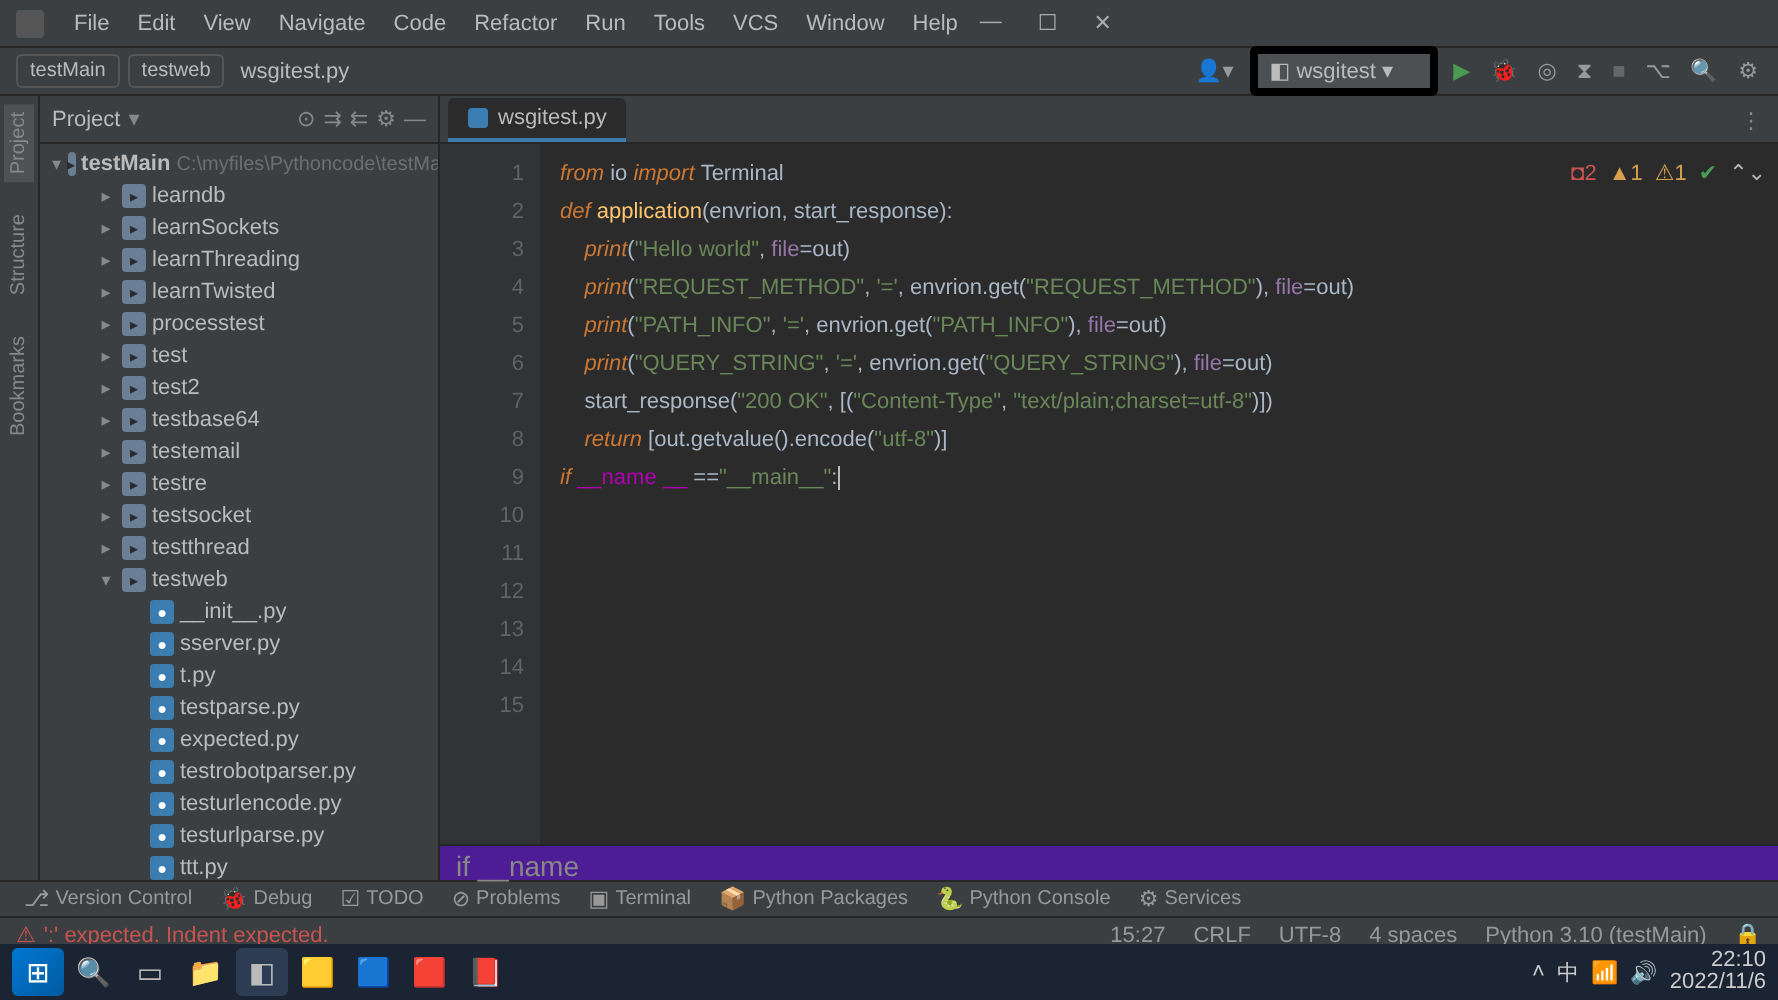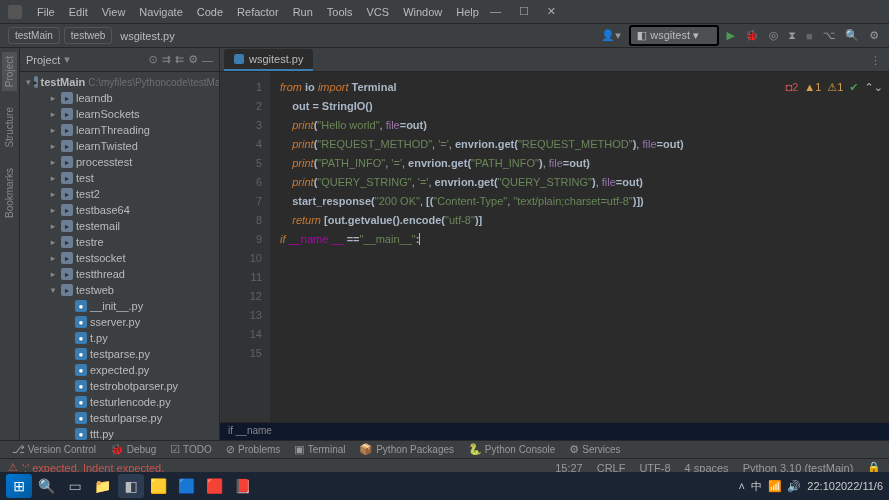--- a/index.html
+++ b/index.html
@@ -10,21 +10,21 @@
 .menu { display:flex; gap:0; }
 .menu span { padding:4px 7px; cursor:pointer; }
 .title-center { flex:1; text-align:center; color:#888; }
 .win-controls { display:flex; gap:10px; color:#aaa; }
 .win-controls span { cursor:pointer; padding:2px 4px; }
 
 .navbar { height:24px; background:#3c3f41; display:flex; align-items:center; padding:0 8px; border-bottom:1px solid #262626; }
 .navbar .crumb { padding:2px 6px; border:1px solid #555; border-radius:3px; margin-right:4px; font-size:10px; }
 .navbar .spacer { flex:1; }
 .run-config { display:flex; align-items:center; gap:6px; }
-.run-config .sel { background:#4c5052; border:2px solid #000000; border-radius:3px; padding:2px 18px 2px 6px; position:relative; }
+.run-config .sel { background:#4c5052; border:4px solid #000000; border-radius:3px; padding:2px 18px 2px 6px; position:relative; }
 .tb-ic { color:#999; cursor:pointer; padding:2px; }
 .tb-ic.green { color:#499c54; }
 
 .main { display:flex; height:392px; }
 .left-rail { width:20px; background:#3c3f41; border-right:1px solid #262626; display:flex; flex-direction:column; align-items:center; padding-top:4px; gap:12px; }
 .left-rail span { writing-mode:vertical-rl; transform:rotate(180deg); font-size:10px; color:#888; cursor:pointer; padding:4px 2px; }
 
 .sidebar { width:200px; background:#3c3f41; border-right:1px solid #262626; display:flex; flex-direction:column; }
 .sb-head { height:24px; display:flex; align-items:center; padding:0 6px; border-bottom:1px solid #262626; gap:4px; }
 .sb-head .t { flex:1; }
@@ -46,44 +46,44 @@
 .tabs .right { margin-left:auto; padding:4px 8px; color:#888; }
 
 .code-area { flex:1; display:flex; position:relative; }
 .gutter { width:50px; background:#313335; text-align:right; padding:6px 8px 0 0; color:#606366; font-family:Consolas,monospace; font-size:12px; line-height:19px; }
 .code { flex:1; padding:6px 0 0 10px; font-family:Consolas,monospace; font-size:12.5px; line-height:19px; position:relative; }
 .code .line { white-space:pre; }
 .kw { color:#cc7832;font-style:italic; }
 .fn { color:#ffc66d; }
 .str { color:#6a8759; }
 .par { color:#a9b7c6; }
-.id { color:#a9b7c6;font-weight:bold; }
+.id { color:#a9b7c6; }
 .mag { color:#b200b2; }
 .prp { color:#9876aa; }
 .cursor { border-right:1px solid #bbb; animation:bl 1s steps(1) infinite; }
 @keyframes bl { 50% { border-color:transparent; } }
 .warn-strip { position:absolute; right:6px; top:6px; display:flex; gap:6px; font-size:10px; }
 .warn-strip .r { color:#c75450; }
 .warn-strip .y { color:#d6a04d; }
 .warn-strip .g { color:#499c54; }
 
-.breadcrumb-bot { height:18px; background:#0f172a; border-top:1px solid #262626; padding:2px 8px; color:#888; font-size:10px; }
+.breadcrumb-bot { height:18px; background:#4c1d95; border-top:1px solid #262626; padding:2px 8px; color:#888; font-size:14px; }
 
 .bottom-tabs { height:18px; background:#3c3f41; border-top:1px solid #262626; display:flex; align-items:center; gap:2px; padding:0 6px; }
 .bt { display:flex; align-items:center; gap:3px; padding:2px 6px; cursor:pointer; font-size:10px; color:#999; }
 
 .status { height:18px; background:#3c3f41; border-top:1px solid #262626; display:flex; align-items:center; padding:0 8px; font-size:10px; color:#999; gap:14px; }
 .status .err { color:#c75450; display:flex; align-items:center; gap:4px; }
 .status .sp { flex:1; }
 
 .taskbar { position:absolute; bottom:0; left:0; right:0; height:28px; background:#1a2432; display:flex; align-items:center; padding:0 6px; gap:2px; }
 .tb-btn { width:26px; height:24px; display:flex; align-items:center; justify-content:center; border-radius:3px; cursor:pointer; font-size:14px; }
 .tb-start { background:linear-gradient(135deg,#0078d4,#005a9e); color:#fff; }
 .tb-right { margin-left:auto; display:flex; align-items:center; gap:6px; color:#ccc; font-size:10px; }
-.tb-right .col { display:flex; flex-direction:row; align-items:flex-end; line-height:11px; }.ind2{padding-left:28px}.ind3{padding-left:42px}
+.tb-right .col { display:flex; flex-direction:column; align-items:flex-end; line-height:11px; }.ind2{padding-left:28px}.ind3{padding-left:42px}
 </style>
 </head>
 <body>
 
 <div class="titlebar">
   <span class="ico"></span>
   <div class="menu" id="menu">
       <span>File</span>
       <span>Edit</span>
       <span>View</span>
@@ -289,21 +289,21 @@
         <div class="warn-strip">
           <span class="r">◘<span>2</span></span>
           <span class="y">▲<span>1</span></span>
           <span class="y">⚠<span>1</span></span>
           <span class="g">✔</span>
           <span>⌃⌄</span>
         </div>
       <div class="line"><span class="kw">from </span><span class="id">io </span><span class="kw">import </span><span class="id">Terminal</span></div>
           <div class="line"></div>
           <div class="line"></div>
-          <div class="line"><span class="id">    out = StringIO()</span></div>
+          <div class="line"><span class="kw">def </span><span class="fn">application</span><span class="id">(envrion</span><span class="par">, </span><span class="id">start_response):</span></div>
           <div class="line"><span class="id">    </span><span class="kw">print</span><span class="id">(</span><span class="str">"Hello world"</span><span class="par">, </span><span class="prp">file</span><span class="id">=out)</span></div>
           <div class="line"><span class="id">    </span><span class="kw">print</span><span class="id">(</span><span class="str">"REQUEST_METHOD"</span><span class="par">, </span><span class="str">'='</span><span class="par">, </span><span class="id">envrion.get(</span><span class="str">"REQUEST_METHOD"</span><span class="id">)</span><span class="par">, </span><span class="prp">file</span><span class="id">=out)</span></div>
           <div class="line"><span class="id">    </span><span class="kw">print</span><span class="id">(</span><span class="str">"PATH_INFO"</span><span class="par">, </span><span class="str">'='</span><span class="par">, </span><span class="id">envrion.get(</span><span class="str">"PATH_INFO"</span><span class="id">)</span><span class="par">, </span><span class="prp">file</span><span class="id">=out)</span></div>
           <div class="line"><span class="id">    </span><span class="kw">print</span><span class="id">(</span><span class="str">"QUERY_STRING"</span><span class="par">, </span><span class="str">'='</span><span class="par">, </span><span class="id">envrion.get(</span><span class="str">"QUERY_STRING"</span><span class="id">)</span><span class="par">, </span><span class="prp">file</span><span class="id">=out)</span></div>
           <div class="line"><span class="id">    start_response(</span><span class="str">"200 OK"</span><span class="par">, </span><span class="id">[(</span><span class="str">"Content-Type"</span><span class="par">, </span><span class="str">"text/plain;charset=utf-8"</span><span class="id">)])</span></div>
           <div class="line"></div>
           <div class="line"><span class="id">    </span><span class="kw">return </span><span class="id">[out.getvalue().encode(</span><span class="str">"utf-8"</span><span class="id">)]</span></div>
           <div class="line"></div>
           <div class="line"><span class="kw">if </span><span class="mag">__name __ </span><span class="id">==</span><span class="str">"__main__"</span><span class="id">:</span><span class="cursor"></span></div>
         </div>

